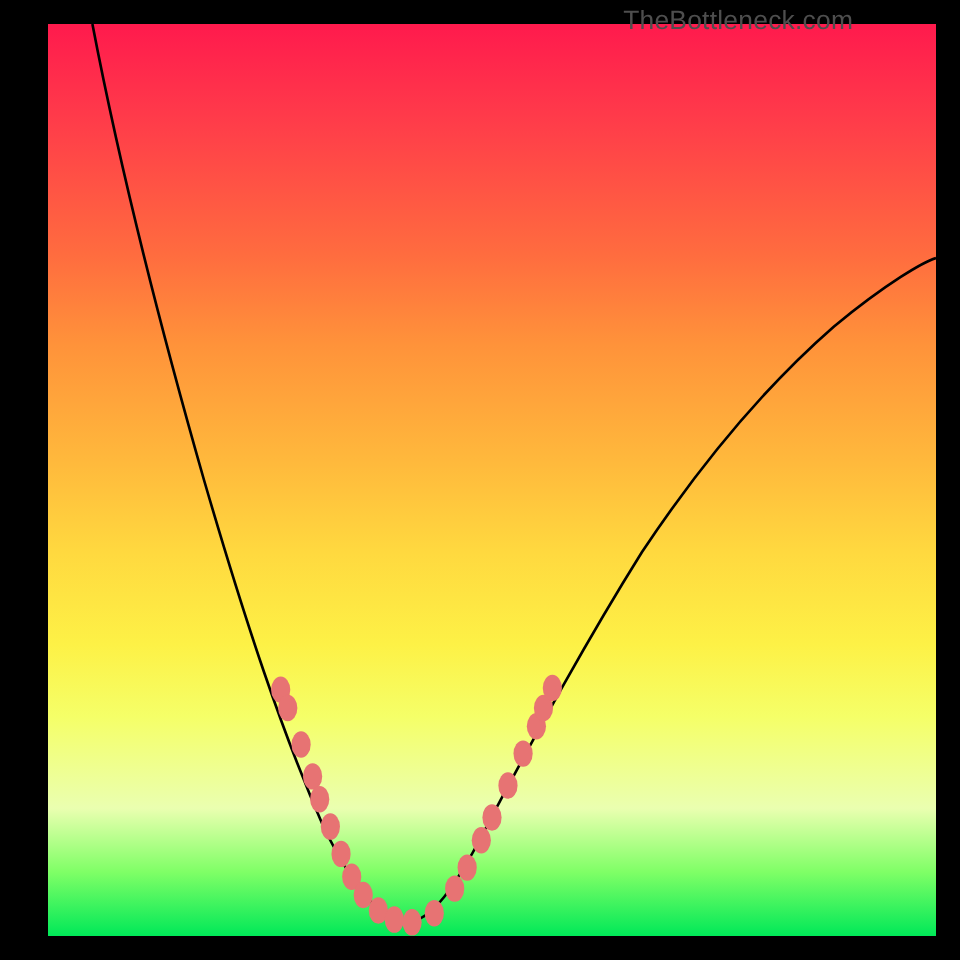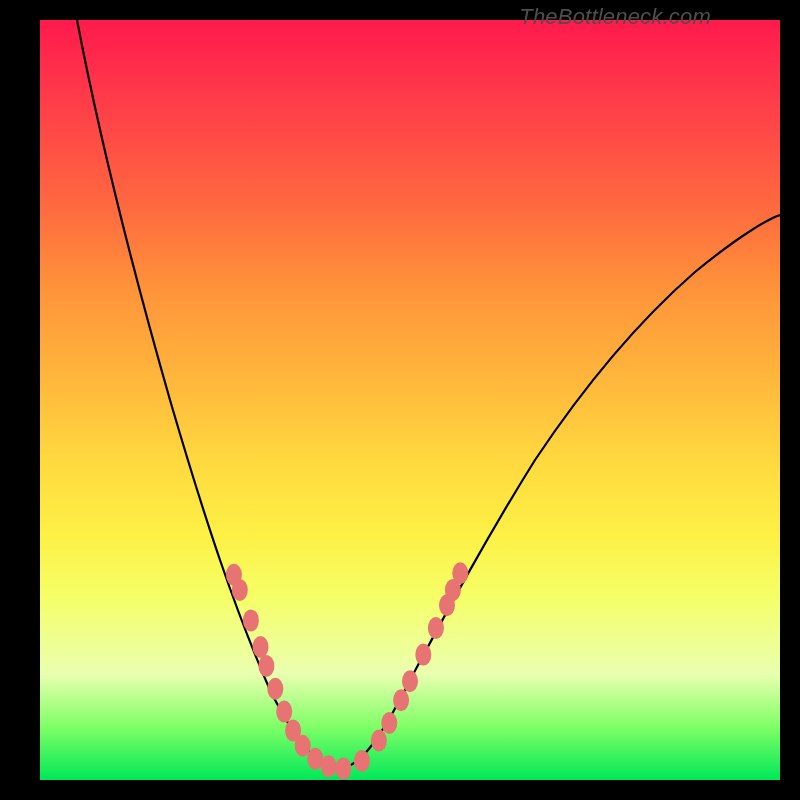--- a/index.html
+++ b/index.html
@@ -11,21 +11,20 @@
     overflow: hidden;
     font-family: Arial, Helvetica, sans-serif;
   }
   .frame {
     position: absolute;
     left: 0;
     top: 0;
     width: 719px;
     height: 800px;
     background: #000;
-    font-style: italic;
   }
   .plot {
     position: absolute;
     left: 40px;
     top: 20px;
     width: 740px;
     height: 760px;
     background: linear-gradient(
       to bottom,
       #ff1a4d 0%,

